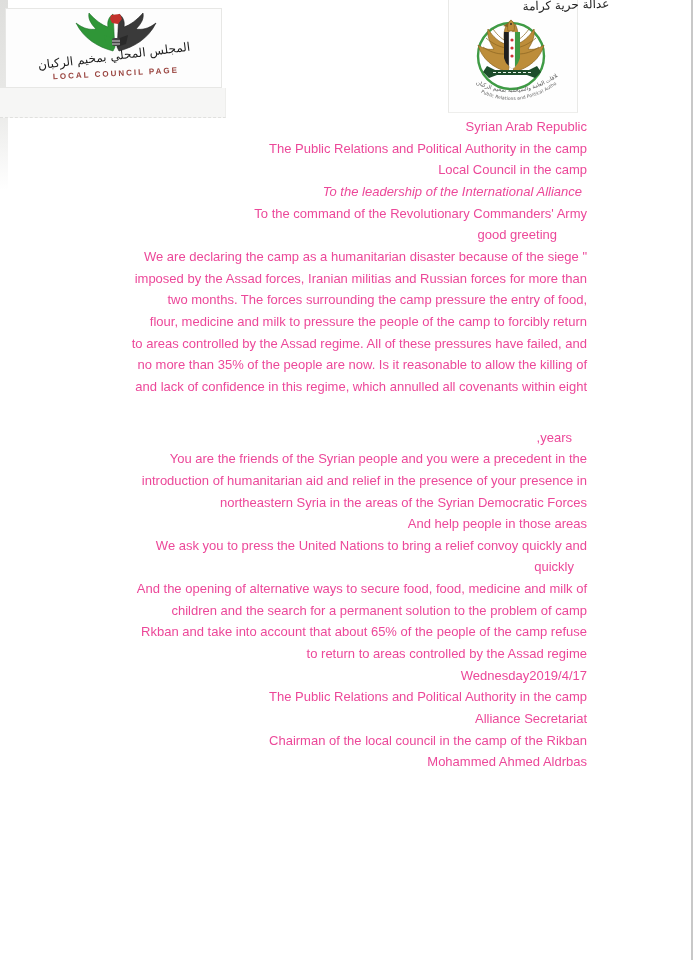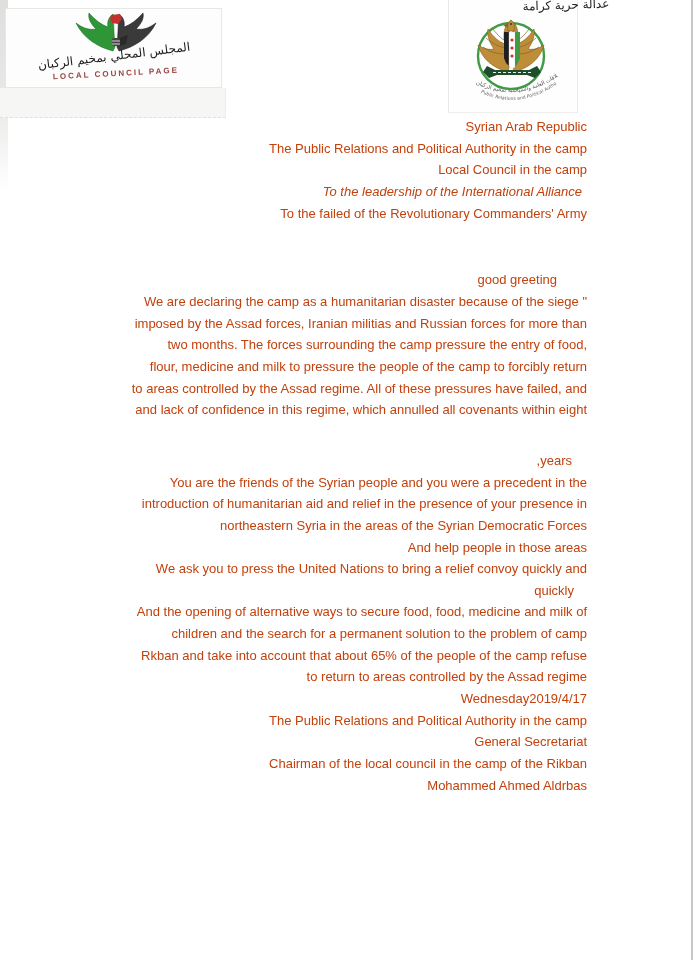--- a/index.html
+++ b/index.html
@@ -62,21 +62,21 @@
     font-size:12px;color:#222;text-align:center;
     direction:rtl;white-space:nowrap;
     transform:rotate(-2deg);
   }
   .emblem-svg{position:absolute;left:8px;top:14px;}
   
   .letter{
     position:absolute;top:116px;left:30px;right:112px;
     text-align:right;
     font-size:13px;line-height:21.65px;
-    color:#c2410c;
+    color:#ec4899;
     letter-spacing:0px;
   }
   .letter .line{white-space:nowrap;}
 </style>
 </head>
 <body>
 
 <div class="page">
 
   <div class="left-edge-strip"></div>
@@ -144,39 +144,40 @@
         <textPath href="#arcBottom" startOffset="10%">Public Relations and Political Authority</textPath>
       </text>
     </svg>
   </div>
 
   <div class="letter">
       <div class="line">Syrian Arab Republic</div>
       <div class="line">The Public Relations and Political Authority in the camp</div>
       <div class="line">Local Council in the camp</div>
       <div class="line" style="padding-right: 5px; font-style: italic;">To the leadership of the International Alliance</div>
-      <div class="line">To the failed of the Revolutionary Commanders' Army</div>
-      <div class="line" style="padding-right: 30px; margin-top: 45px;">good greeting</div>
+      <div class="line">To the command of the Revolutionary Commanders' Army</div>
+      <div class="line" style="padding-right: 30px;">good greeting</div>
       <div class="line">We are declaring the camp as a humanitarian disaster because of the siege "</div>
       <div class="line">imposed by the Assad forces, Iranian militias and Russian forces for more than</div>
       <div class="line">two months. The forces surrounding the camp pressure the entry of food,</div>
       <div class="line">flour, medicine and milk to pressure the people of the camp to forcibly return</div>
       <div class="line">to areas controlled by the Assad regime. All of these pressures have failed, and</div>
+      <div class="line">no more than 35% of the people are now. Is it reasonable to allow the killing of</div>
       <div class="line">and lack of confidence in this regime, which annulled all covenants within eight</div>
       <div class="line" style="padding-right: 15px; margin-top: 29px;">,years</div>
       <div class="line">You are the friends of the Syrian people and you were a precedent in the</div>
       <div class="line">introduction of humanitarian aid and relief in the presence of your presence in</div>
       <div class="line">northeastern Syria in the areas of the Syrian Democratic Forces</div>
       <div class="line">And help people in those areas</div>
       <div class="line">We ask you to press the United Nations to bring a relief convoy quickly and</div>
       <div class="line" style="padding-right: 13px;">quickly</div>
       <div class="line">And the opening of alternative ways to secure food, food, medicine and milk of</div>
       <div class="line">children and the search for a permanent solution to the problem of camp</div>
       <div class="line">Rkban and take into account that about 65% of the people of the camp refuse</div>
       <div class="line">to return to areas controlled by the Assad regime</div>
       <div class="line">Wednesday2019/4/17</div>
       <div class="line">The Public Relations and Political Authority in the camp</div>
-      <div class="line">General Secretariat</div>
+      <div class="line">Alliance Secretariat</div>
       <div class="line">Chairman of the local council in the camp of the Rikban</div>
       <div class="line">Mohammed Ahmed Aldrbas</div>
     </div>
 
 </div>
 
 </body></html>

